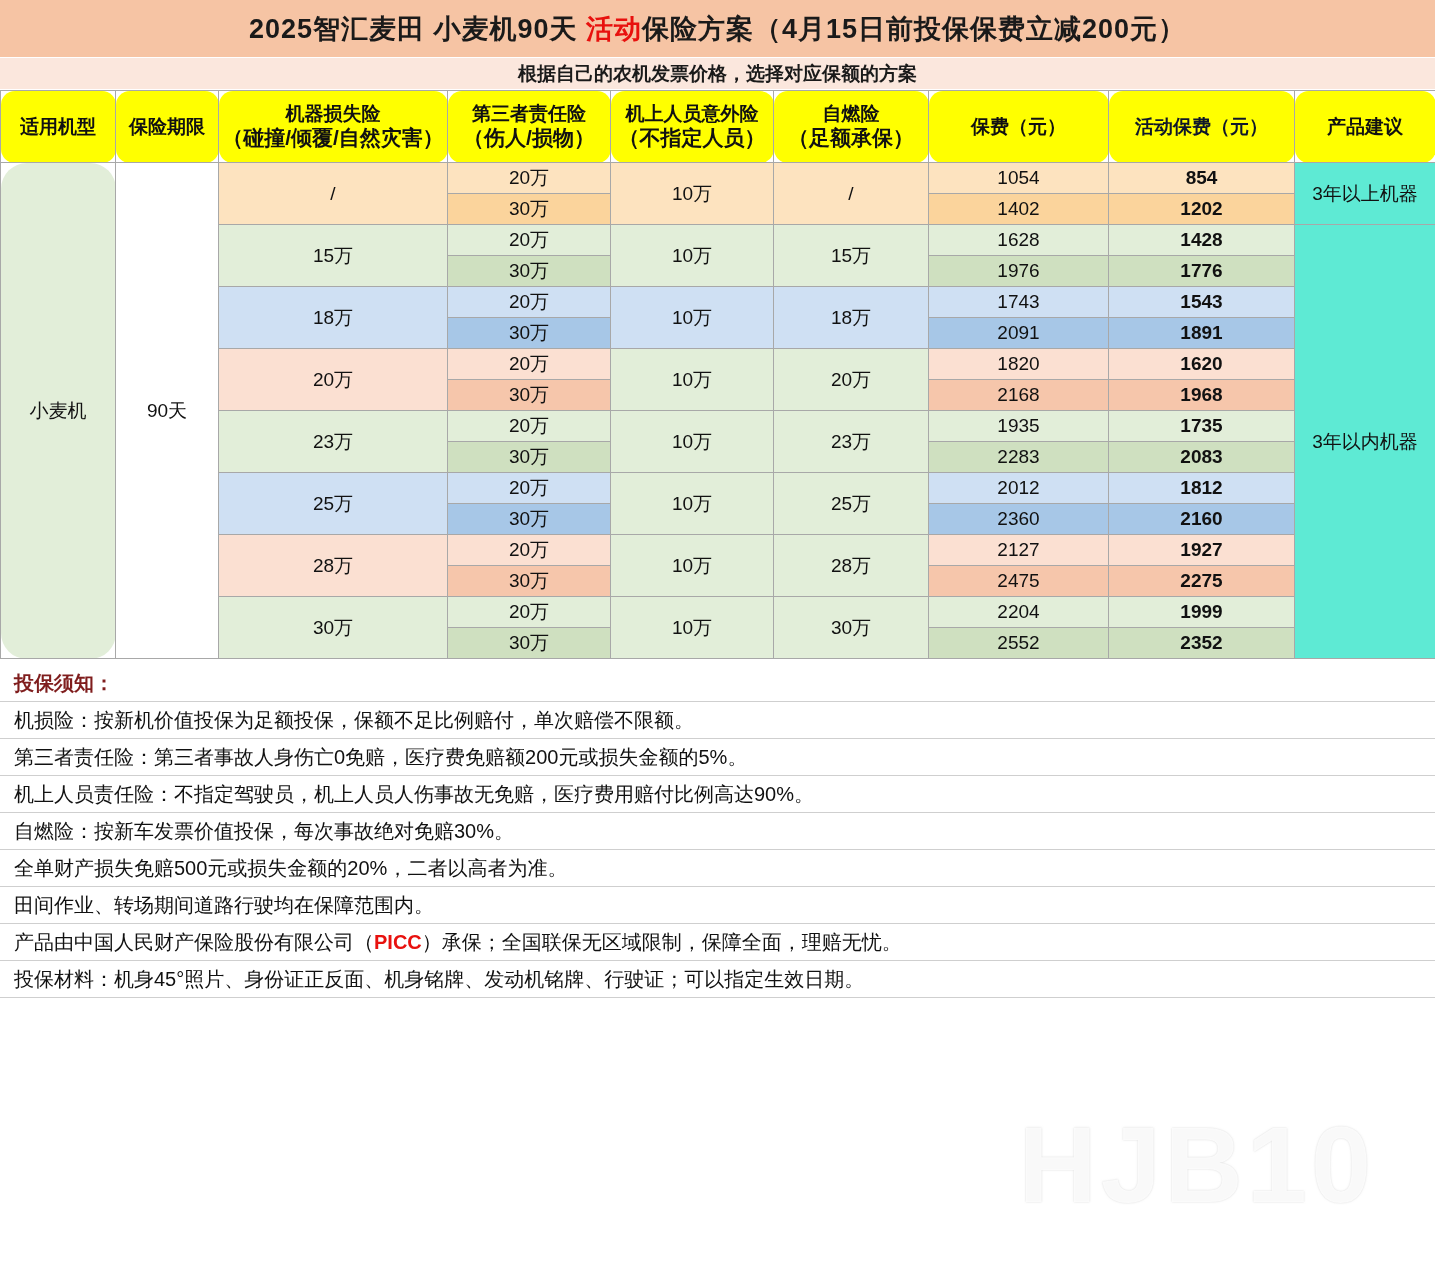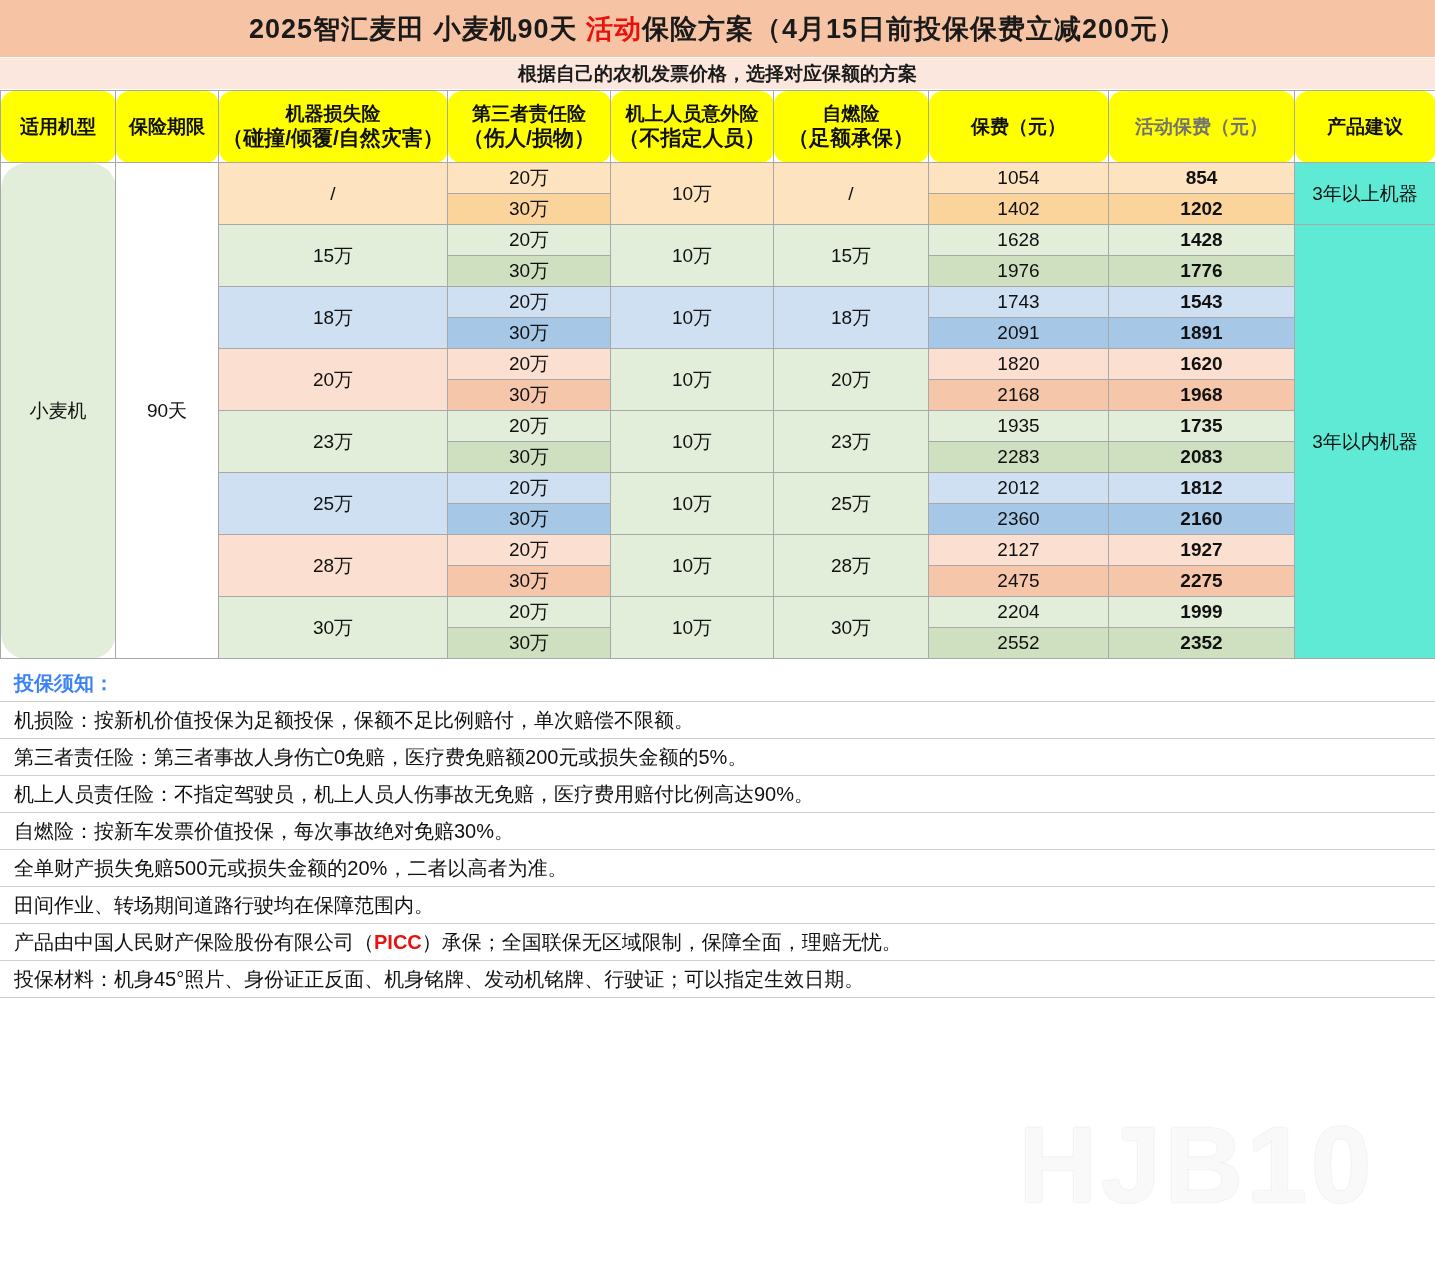--- a/index.html
+++ b/index.html
@@ -65,21 +65,21 @@
   thead th {
     background: #ffff00;
     font-weight: bold;
     font-size: 17px;
     height: 72px;
     line-height: 1.25;
     padding: 4px 2px;
     border-radius: 14px;
   }
   thead th .sub { font-size: 21px; display: block; font-weight: bold; }
-  thead th.red { color: #737373; margin-left: 28px; }
+  thead th.red { color: #0f172a; margin-left: 28px; }
 
   td.model, td.period {
     background: #e2eed9;
     font-size: 21px;
     border-radius: 26px;
   }
   td.period { background: #ffffff; }
 
   td.advice {
     background: #5eead4;
@@ -111,21 +111,21 @@
   }
   .note-line {
     border-bottom: 1px solid #cfcfcf;
     font-size: 20px;
     color: #111;
     padding: 6px 0 6px 14px;
     line-height: 1.2;
     white-space: nowrap;
   }
   .note-head {
-    color: #3b82f6;
+    color: #7f1d1d;
     font-weight: bold;
   }
   .note-line .picc { color: #e8110e; font-weight: bold; }
 
   .watermark {
     position: absolute;
     right: 60px;
     bottom: 52px;
     font-size: 108px;
     font-weight: bold;

